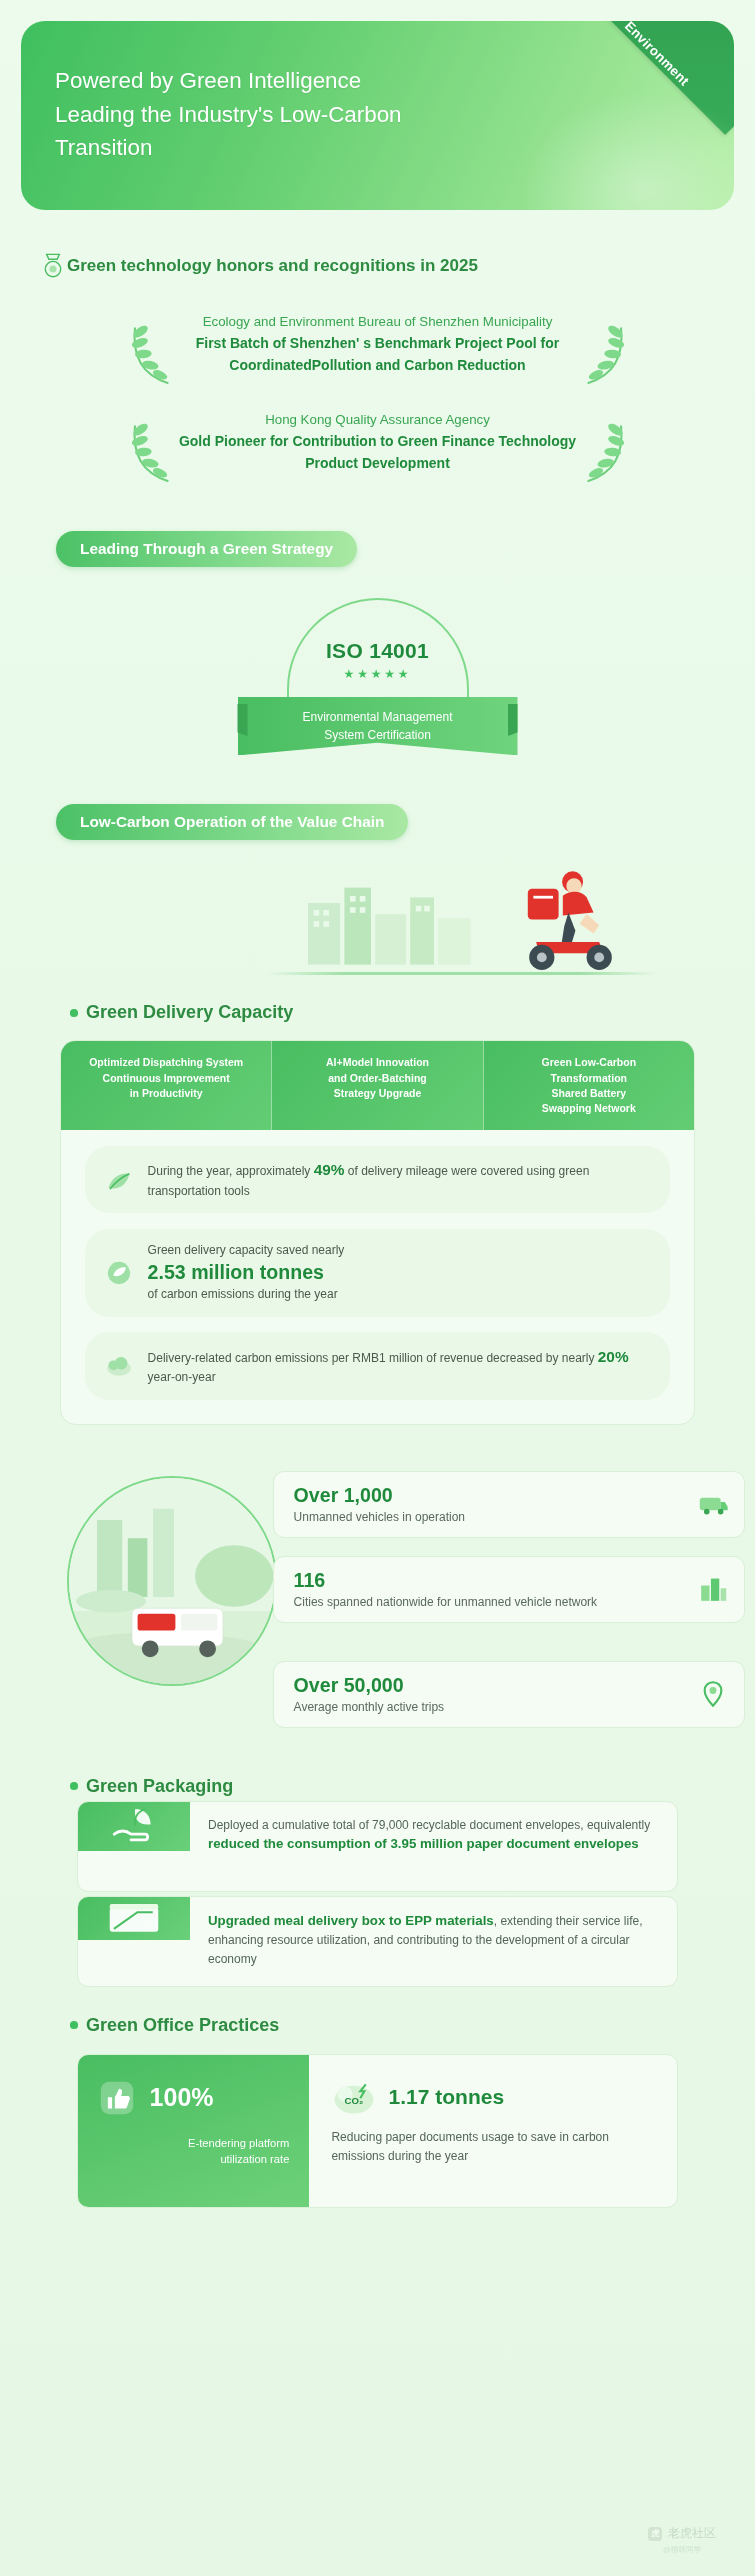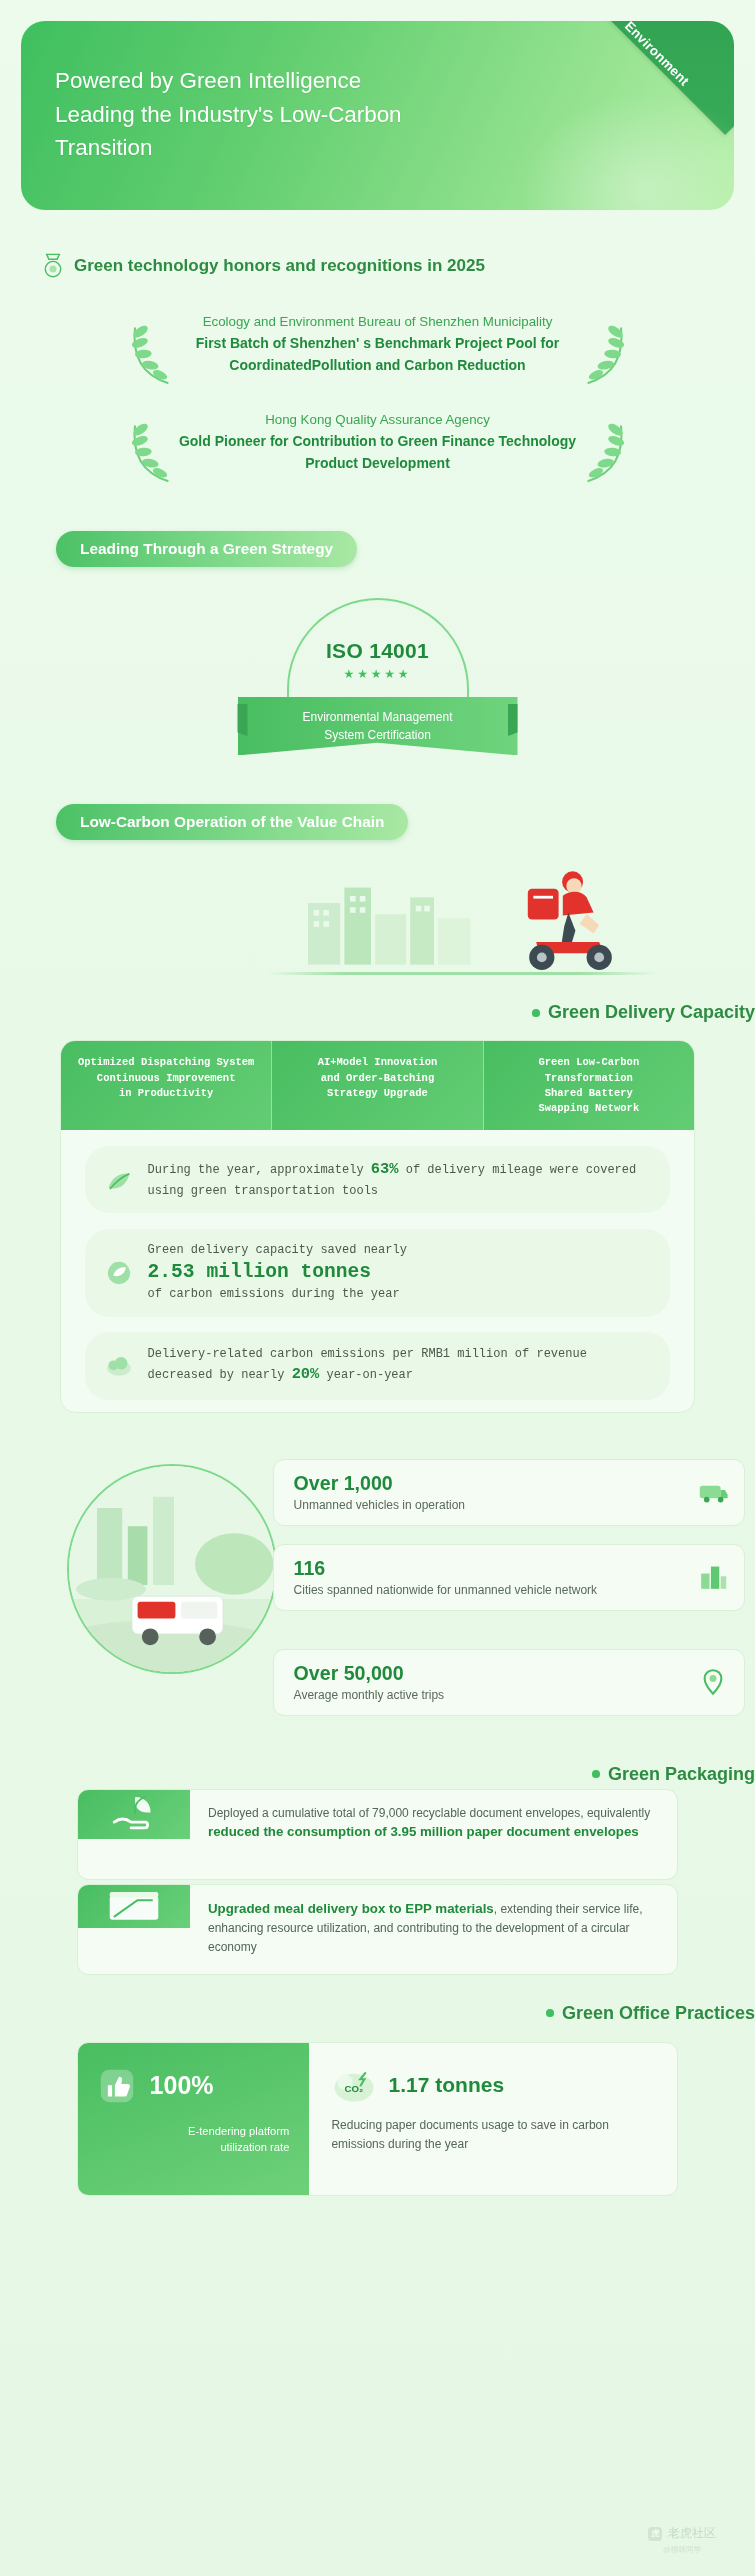--- a/index.html
+++ b/index.html
@@ -59,21 +59,21 @@
     width: 140px;
     transform: rotate(45deg);
     color:#fff;
     font-size: 13.3px;
     font-weight: bold;
     letter-spacing: 0.3px;
     text-align: center;
   }
 
   
-  .hl-row { display:flex; align-items:center; gap:9px; margin: 43px 0 0 41px; }
+  .hl-row { display:flex; align-items:center; gap:2px; margin: 43px 0 0 41px; }
   .hl-row .hl-text { font-size: 17px; font-weight: bold; color:#2e8b42; }
   .medal-icon { width: 24px; height: 26.6px; flex: 0 0 24px; }
 
   
   .award {
     position: relative;
     margin: 24px auto 0 auto;
     width: 588px;
     text-align:center;
     padding: 7px 77px;
@@ -128,33 +128,32 @@
   .scene { position: relative; height: 126px; margin: 18px 0 0 0; }
   .scene-city { position:absolute; left: 301px; bottom: 18px; }
   .scene-rider { position:absolute; left: 490px; bottom: 7px; }
   .scene-road {
     position:absolute; left:266px; bottom: 9.8px; width: 392px; height: 2.8px;
     background: linear-gradient(90deg, rgba(150,220,160,0) 0%, #9fe0a6 20%, #9fe0a6 80%, rgba(150,220,160,0) 100%);
     border-radius: 1.4px;
   }
 
   
-  .bullet-head { display:flex; align-items:center; gap:8.4px; margin: 18px 0 0 70px; justify-content: flex-end; }
+  .bullet-head { display:flex; align-items:center; gap:8.4px; margin: 18px 0 0 70px; }
   .bullet-dot { width: 7.7px; height: 7.7px; border-radius: 50%; background:#3fbf5f; }
   .bullet-text { font-size: 18px; font-weight: bold; color:#2e8b42; }
 
   
   .capacity-card {
     margin: 17px 60px 0 60px;
     background: #f3fcf2;
     border: 0.7px solid #d8f0d6;
     border-radius: 15.4px;
-    padding: 0 0 12px 0;
+    padding: 0 0 24px 0;
     overflow: hidden;
-    font-family: Liberation Mono, monospace;
   }
   .cap-tabs { display:flex; }
   .cap-tab {
     flex: 1;
     background: linear-gradient(135deg,#49bd61 0%, #63cd74 100%);
     color:#fff;
     font-size: 10.5px;
     font-weight: bold;
     line-height: 1.45;
     text-align:center;
@@ -406,21 +405,21 @@
 Shared Battery
 Swapping Network</div>
     </div>
 
     <div class="cap-row">
       <svg class="cap-ico" viewBox="0 0 46 46">
         <path d="M8 34c12 4 26-2 30-20-14-2-26 6-30 20z" fill="#9fe0a6"></path>
         <path d="M10 36C18 26 28 18 38 14" stroke="#49bd61" stroke-width="2.4" fill="none"></path>
       </svg>
       <div class="cap-txt">
-        <span>During the year, approximately </span><b>63%</b><span> of delivery mileage were covered using green transportation tools</span>
+        <span>During the year, approximately </span><b>49%</b><span> of delivery mileage were covered using green transportation tools</span>
       </div>
     </div>
 
     <div class="cap-row">
       <svg class="cap-ico" viewBox="0 0 46 46">
         <circle cx="23" cy="23" r="16" fill="#9fe0a6"></circle>
         <path d="M15 27c8 2 16-2 18-12-9-1-17 4-18 12z" fill="#fff"></path>
       </svg>
       <div class="cap-txt">
         <span>Green delivery capacity saved nearly</span>

